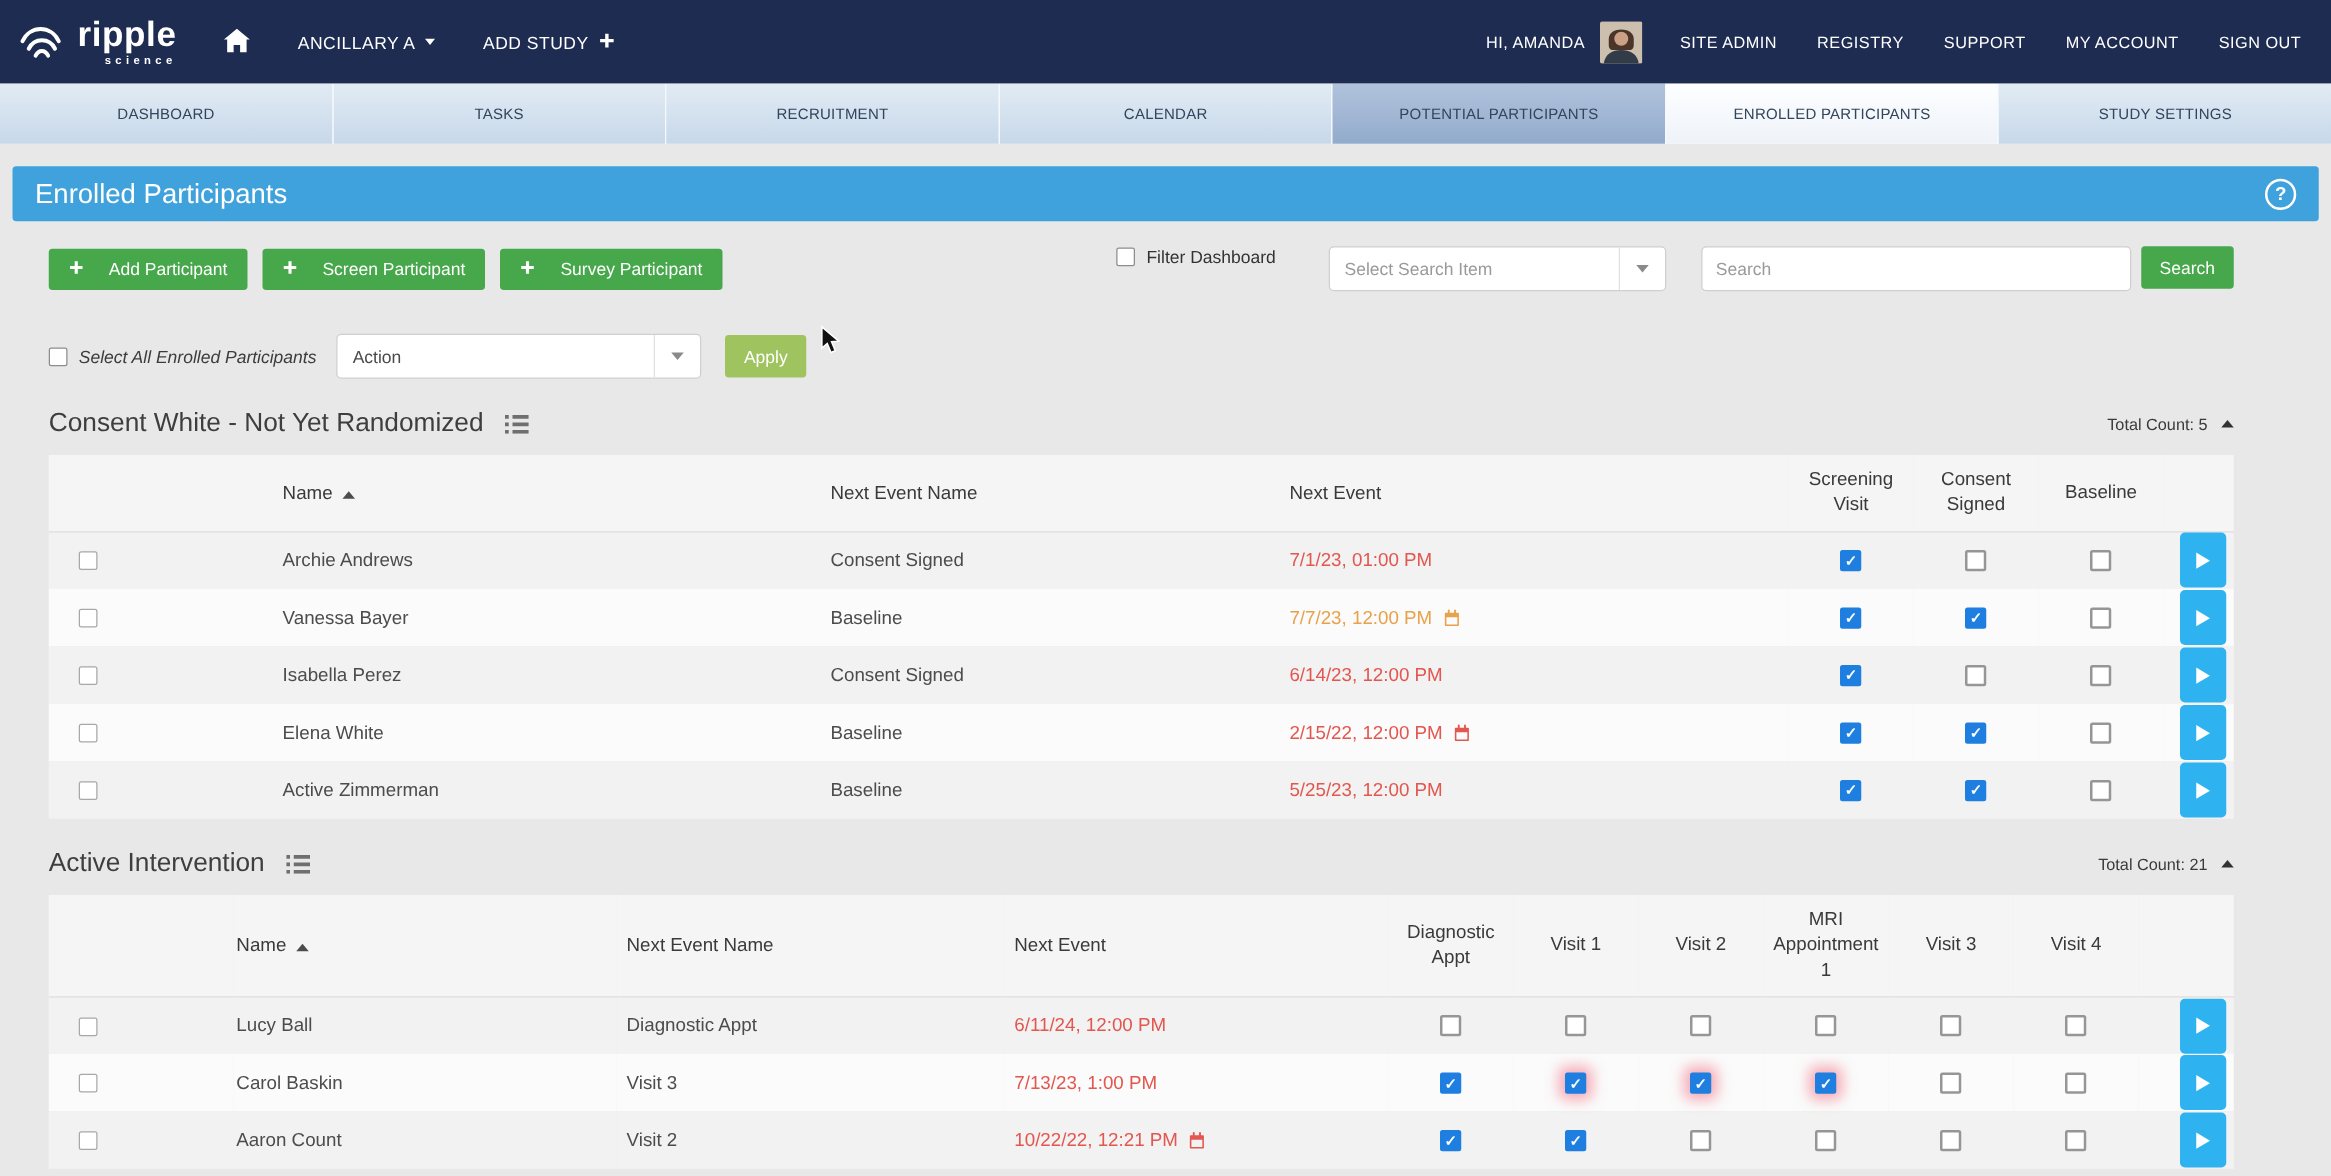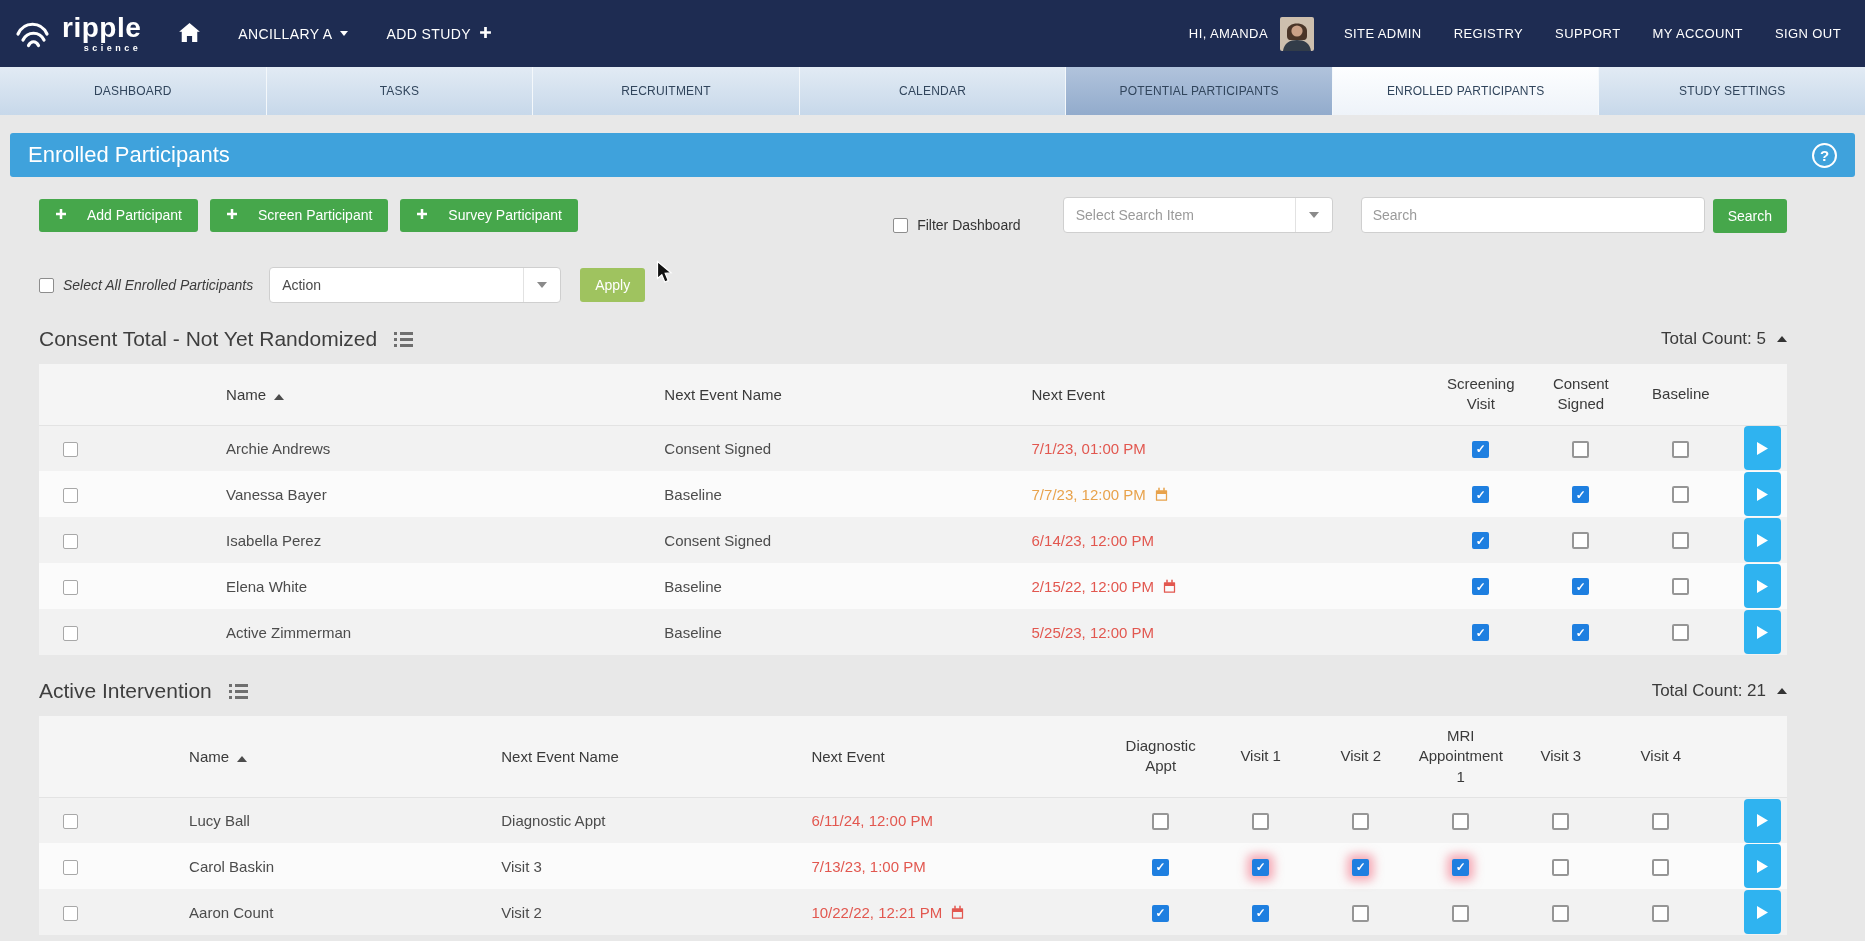--- a/index.html
+++ b/index.html
@@ -37,21 +37,21 @@
   .page-title{color:#fff;font-size:22px;font-weight:400;}
   .help{margin-left:auto;width:25px;height:25px;border:2px solid #fff;border-radius:50%;color:#fff;
     display:flex;align-items:center;justify-content:center;font-size:15px;font-weight:bold;cursor:pointer;box-sizing:border-box;}
   
   .content{padding:0 78px 0 39px;}
   .toolbar1{margin-top:20px;display:flex;align-items:center;}
   .btn-green{background:var(--green,#46a74b);color:#fff;border:none;border-radius:3px;height:33px;
     padding:0 16px;font-size:14px;display:inline-flex;align-items:center;gap:20px;margin-right:12px;
     cursor:pointer;font-family:inherit;}
   .btn-search{height:34px;margin:0 0 0 8px;padding:0 15px;}
-  .t1-right{margin-left:auto;display:flex;align-items:flex-end;}
+  .t1-right{margin-left:auto;display:flex;align-items:flex-start;}
   .chk-group{display:flex;align-items:center;gap:9px;cursor:pointer;}
   .chk-label{font-size:14px;color:#333;}
   .chk-label.it{font-style:italic;color:#3c3c3c;}
   .sel-control{background:#fff;border:1px solid #cfcfcf;border-radius:4px;height:36px;display:flex;
     align-items:center;font-size:14px;cursor:pointer;box-sizing:border-box;}
   .sel-text{padding-left:12px;flex:1;color:#9a9a9a;white-space:nowrap;}
   .sel-text.dark{color:#4a4a4a;}
   .sel-caret{width:36px;align-self:stretch;border-left:1px solid #e2e2e2;display:flex;
     align-items:center;justify-content:center;}
   .tri-down{width:0;height:0;border-left:5px solid transparent;border-right:5px solid transparent;
@@ -62,21 +62,21 @@
     font-size:14px;color:#444;margin-left:28px;box-sizing:border-box;font-family:inherit;outline:none;}
   .search-input::placeholder{color:#9a9a9a;}
   .toolbar2{margin-top:34px;display:flex;align-items:center;}
   .btn-apply{background:var(--apply,#9fc35f);color:#fff;border:none;border-radius:3px;height:34px;
     padding:0 15px;font-size:14px;margin-left:19px;cursor:pointer;font-family:inherit;}
   
   .section{margin-top:24px;}
   .section-head{display:flex;align-items:center;margin-bottom:13px;}
   .section-title{font-size:21px;color:#3e3e3e;font-weight:400;}
   .list-icon{margin-left:17px;display:inline-flex;cursor:pointer;}
-  .total-count{margin-left:auto;display:flex;align-items:center;font-size:17px;color:#3a3a3a;}
+  .total-count{margin-left:auto;display:flex;align-items:center;font-size:13px;color:#3a3a3a;}
   .grid{width:100%;border-collapse:collapse;table-layout:fixed;}
   .grid thead th{background:#f5f5f5;border-bottom:1px solid #e3e3e3;font-size:15px;font-weight:400;
     color:#3a3a3a;text-align:left;padding:14px 8px;vertical-align:middle;}
   .grid th.c-chk{text-align:center;padding:10px 4px;line-height:1.35;}
   .grid th.c-name{padding-left:2px;}
   .grid tbody tr:nth-child(odd){background:#f2f2f2;}
   .grid tbody tr:nth-child(even){background:#fbfbfb;}
   .grid td{font-size:15px;color:#4c4c4c;height:46px;padding:0 8px;vertical-align:middle;box-sizing:border-box;}
   .grid td.c-name{padding-left:2px;}
   .grid td.c-chk{text-align:center;}
@@ -232,21 +232,21 @@
       <span class="sel-caret">
           <span class="tri-down"></span>
         </span>
     </div>
     <button class="btn-apply">Apply</button>
   </div>
 
   <div>
       <section class="section">
         <div class="section-head">
-          <span class="section-title">Consent Total - Not Yet Randomized</span>
+          <span class="section-title">Consent White - Not Yet Randomized</span>
           <span class="list-icon">
             <svg width="19" height="15" viewBox="0 0 19 15" fill="#6f6f6f">
               <rect y="0" width="3" height="3"></rect>
               <rect x="6" y="0" width="13" height="3"></rect>
               <rect y="6" width="3" height="3"></rect>
               <rect x="6" y="6" width="13" height="3"></rect>
               <rect y="12" width="3" height="3"></rect>
               <rect x="6" y="12" width="13" height="3"></rect>
             </svg>
           </span>

